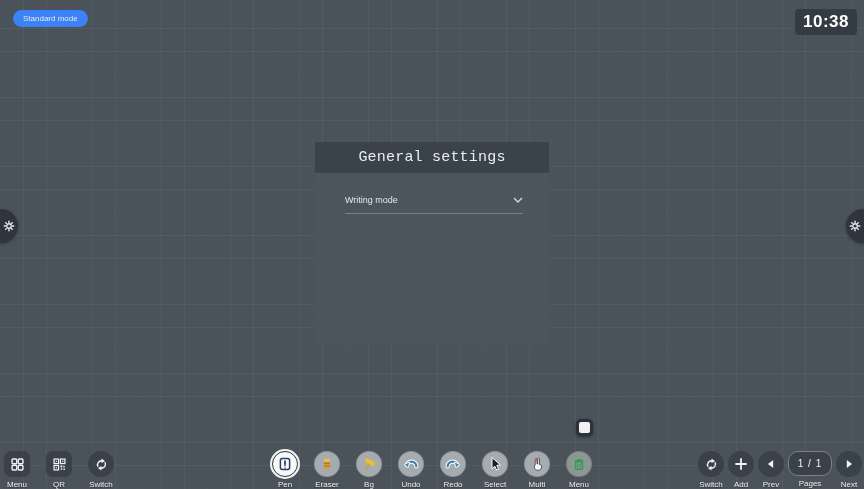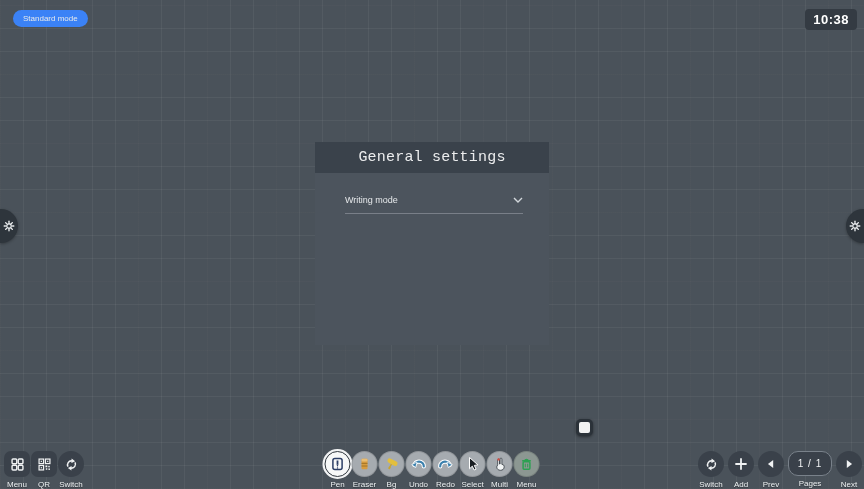--- a/index.html
+++ b/index.html
@@ -19,21 +19,21 @@
   
   .mode-pill {
     position:absolute; left:13px; top:10px;
     background:#3b82f6; color:#e7e9eb;
     font-size:8px; line-height:9px; padding:4px 10px;
     border-radius:9px; white-space:nowrap; cursor:pointer;
   }
   .clock {
     position:absolute; right:7px; top:9px;
     background:#343b43; color:#ffffff;
-    font-size:13px; font-weight:bold; letter-spacing:0.5px;
+    font-size:17px; font-weight:bold; letter-spacing:0.5px;
     padding:3px 8px; border-radius:4px;
   }
 
   
   .settings-panel { position:absolute; left:315px; top:142px; width:234px; }
   .settings-header {
     height:31px; background:#3a424b; display:flex; align-items:center; justify-content:center;
     font-size:15px; color:#ecedee; letter-spacing:0.2px;font-family:Liberation Mono, monospace;
   }
   .settings-body { height:172px; background:#4c545d; padding:13px 26px 0 30px; }
@@ -55,21 +55,21 @@
   .edge-tab.right { right:0; border-radius:17px 0 0 17px; }
 
   
   .float-handle {
     position:absolute; left:576px; top:419px; width:17px; height:17px;
     background:#f2f2f2; border:3px solid #2b3239; border-radius:5px;
     box-shadow:0 1px 3px rgba(0,0,0,0.45); cursor:pointer;
   }
 
   
-  .tool-group { position:absolute; top:451px; display:flex; gap:1px; }
+  .tool-group { position:absolute; top:451px; display:flex; gap:16px; }
   .tool-group.left   { left:4px; }
   .tool-group.center { left:50%; transform:translateX(-50%); }
   .tool-group.right  { right:2px; gap:4px; }
   .tool { display:flex; flex-direction:column; align-items:center; width:26px; cursor:pointer; }
   .tool.wide { width:44px; }
   .tool-btn {
     width:26px; height:26px; display:flex; align-items:center; justify-content:center;
     flex:0 0 auto;
   }
   .sq     { background:#3a414a; border-radius:7px; }

